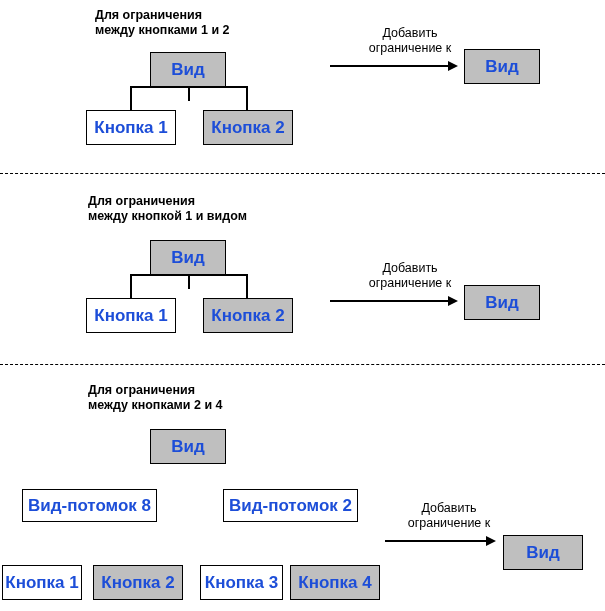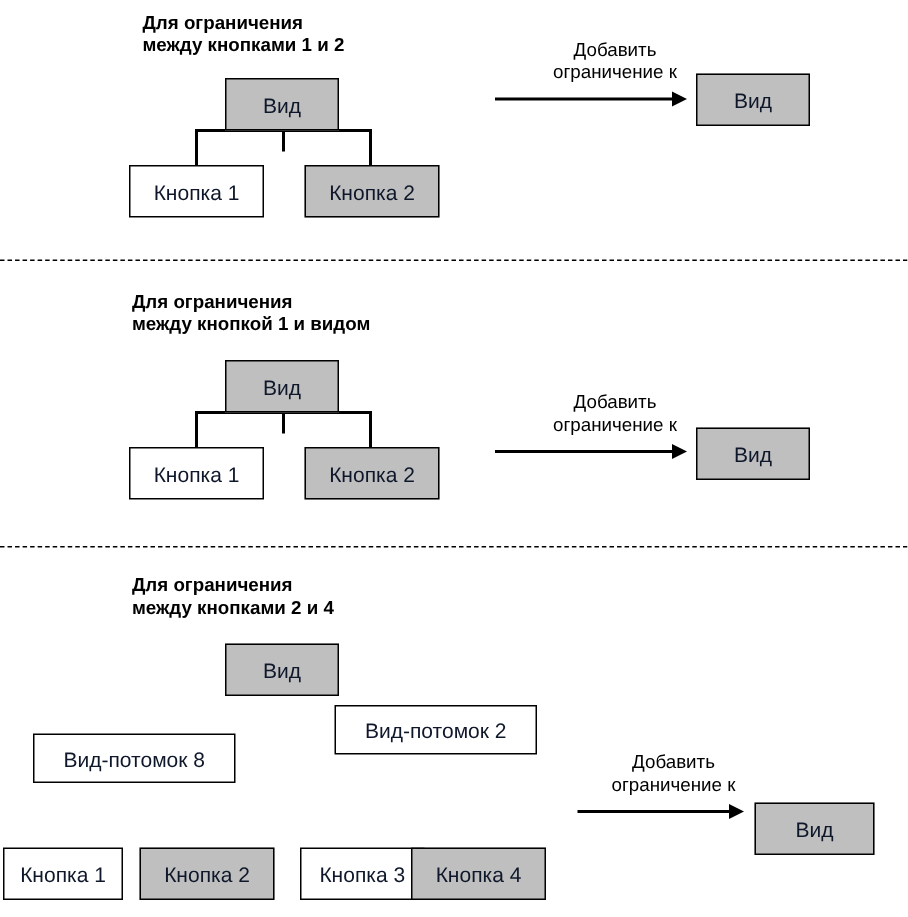--- a/index.html
+++ b/index.html
@@ -24,23 +24,23 @@
     white-space: pre-line;
   }
 
   .box {
     box-sizing: border-box;
     border: 1.6px solid #000000;
     background: #ffffff;
     display: flex;
     align-items: center;
     justify-content: center;
-    font-size: 14px;
-    font-weight: normal;
-    color: #0f172a;
+    font-size: 17px;
+    font-weight: bold;
+    color: #1d4ed8;
   }
   .box.gray { background: #bfbfbf; }
 
   .line {
     background: #000000;
     position: absolute;
   }
   .hline { height: 1.6px; }
   .vline { width: 1.6px; }
 
@@ -113,24 +113,24 @@
 <div class="box gray abs" style="left:464px; top:285px; width:76px; height:35px;">Вид</div>
 
 <div class="dashed" style="top:364px;"></div>
 
 <div class="heading abs" style="left:88px; top:383px; width:215px;">Для ограничения
 между кнопками 2 и 4</div>
 
 <div class="box gray abs" style="left:150px; top:429px; width:76px; height:35px;">Вид</div>
 
 <div class="box abs" style="left:22px; top:489px; width:135px; height:33px;">Вид-потомок 8</div>
-<div class="box abs" style="left:223px; top:470px; width:135px; height:33px;">Вид-потомок 2</div>
+<div class="box abs" style="left:223px; top:489px; width:135px; height:33px;">Вид-потомок 2</div>
 
 <div class="box abs" style="left:2px; top:565px; width:80px; height:35px;">Кнопка 1</div>
 <div class="box gray abs" style="left:93px; top:565px; width:90px; height:35px;">Кнопка 2</div>
 <div class="box abs" style="left:200px; top:565px; width:83px; height:35px;">Кнопка 3</div>
-<div class="box gray abs" style="left:274px; top:565px; width:90px; height:35px;">Кнопка 4</div>
+<div class="box gray abs" style="left:290px; top:565px; width:90px; height:35px;">Кнопка 4</div>
 
 <div class="arrow-label abs" style="left:379px; top:501px; width:140px;">Добавить
 ограничение к</div>
 <div class="arrow-line abs" style="left:385px; top:540px; width:103px;"></div>
 <div class="arrow-head abs" style="left:486px; top:536px;"></div>
 <div class="box gray abs" style="left:503px; top:535px; width:80px; height:35px;">Вид</div>
 
 </body></html>

